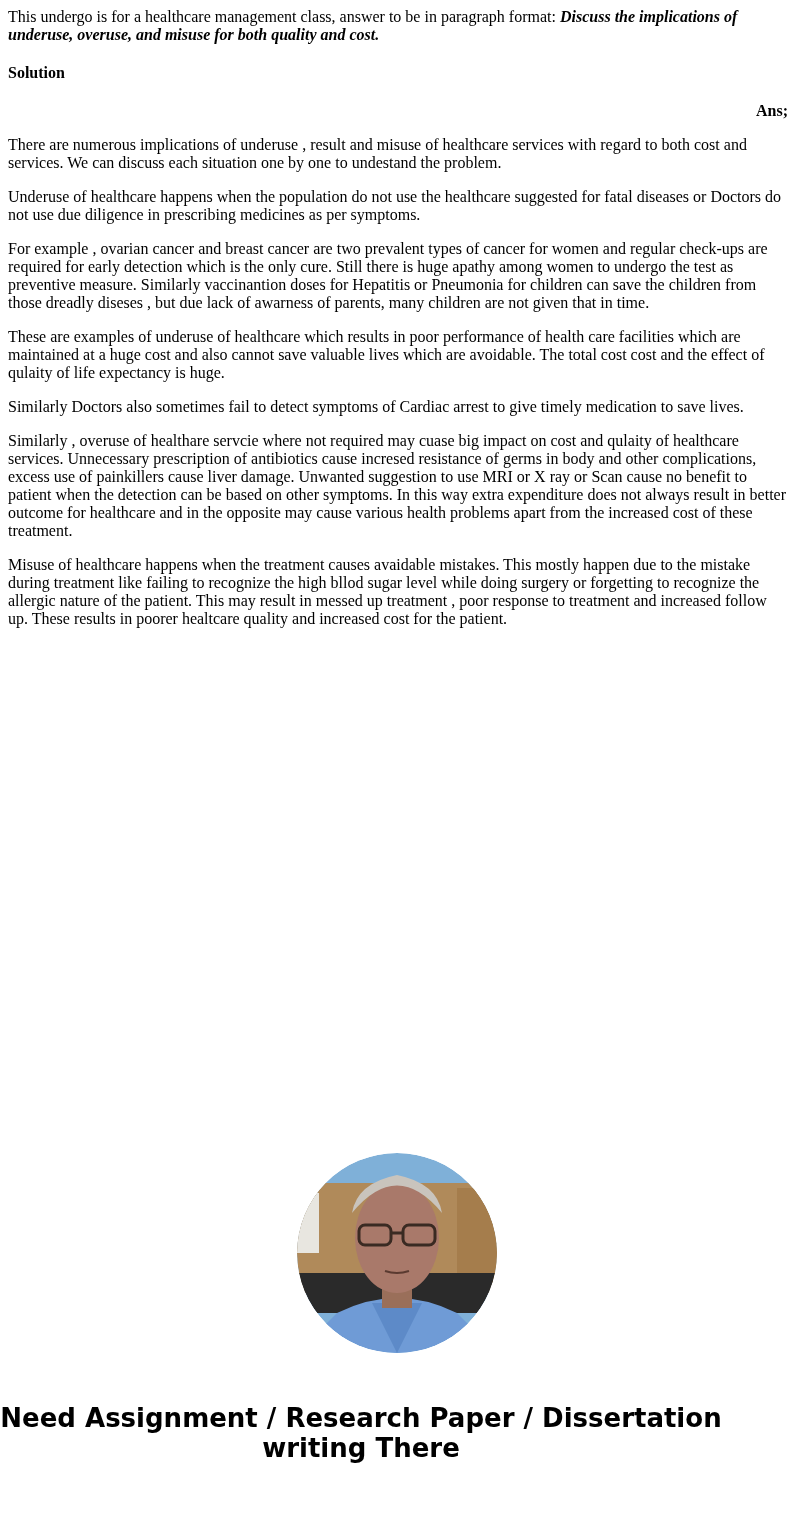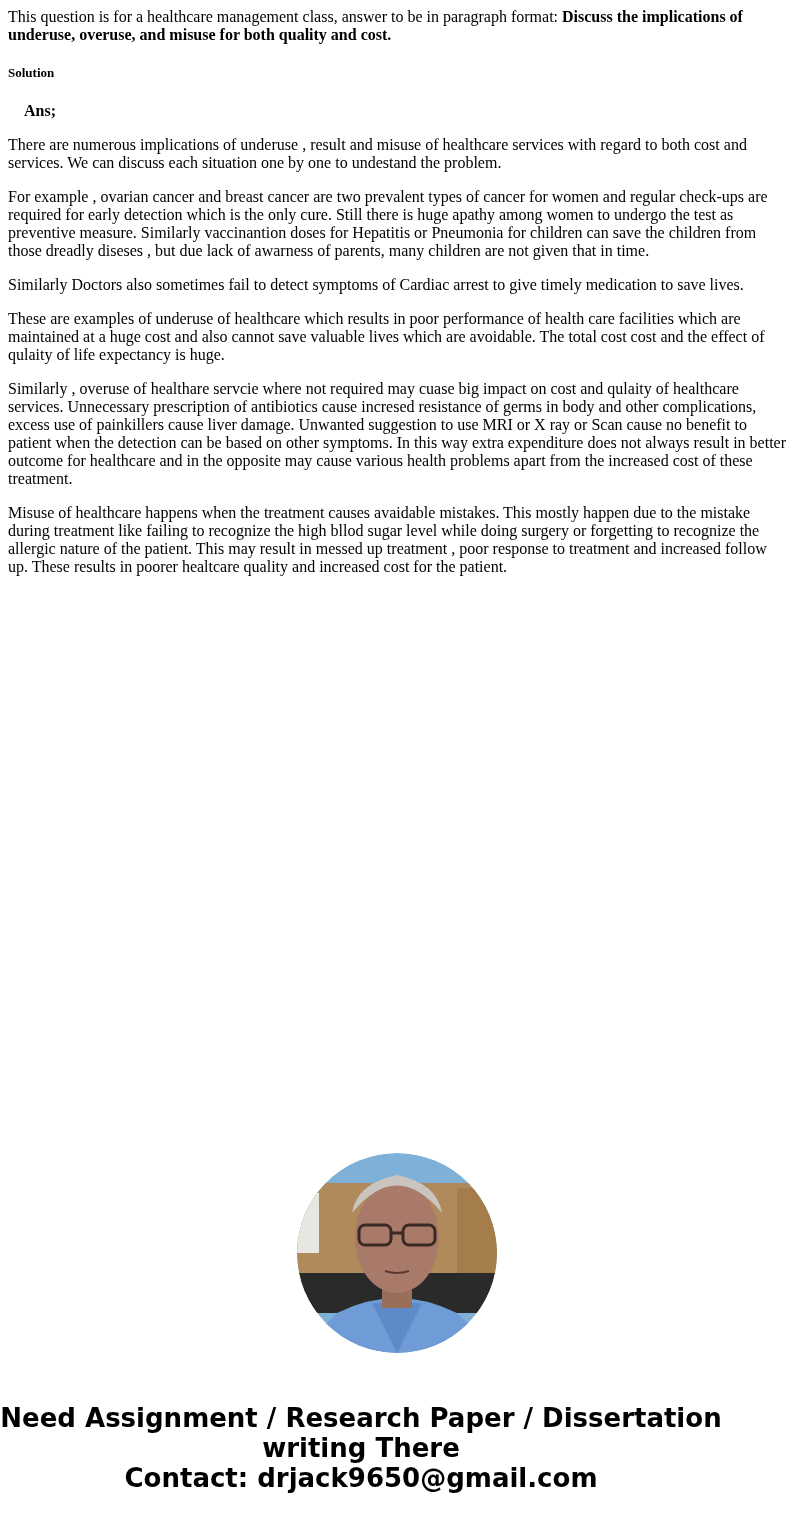--- a/index.html
+++ b/index.html
@@ -9,28 +9,28 @@
       position: relative;
       overflow: hidden;
       font-family: "Liberation Serif", serif;
       font-size: 16px;
       line-height: 18px;
       color: #000000;
     }
     .content { position: absolute; left: 8px; top: 8px; width: 780px; }
     p { margin: 0 0 16px 0; }
     .question { margin-bottom: 0; }
-    .question b { font-weight: bold; }
+    .question b { font-weight: bold; font-style: italic; }
     h3 {
-      font-size: 13px;
+      font-size: 16px;
       font-weight: bold;
       margin: 18px 0 18px 0;
       line-height: 22px;
     }
-    .ans { font-weight: bold; margin: 0 0 16px 16px; }
+    .ans { font-weight: bold; margin: 0 0 16px 8px; text-align: right; }
     .avatar {
       position: absolute;
       left: 297px;
       top: 1153px;
       width: 200px;
       height: 200px;
       border-radius: 50%;
       overflow: hidden;
     }
     .footer {
@@ -44,30 +44,31 @@
       font-size: 26px;
       line-height: 30px;
       color: #000000;
     }
     .footer div { margin: 0; }
   </style>
 </head>
 <body>
 
 <div class="content">
-  <p class="question"><span>This question is for a healthcare management class, answer to be in paragraph format: </span><b>Discuss the implications of underuse, overuse, and misuse for both quality and cost.</b></p>
+  <p class="question"><span>This undergo is for a healthcare management class, answer to be in paragraph format: </span><b>Discuss the implications of underuse, overuse, and misuse for both quality and cost.</b></p>
 
   <h3>Solution</h3>
 
   <p class="ans">Ans;</p>
 
   <p>There are numerous implications of underuse , result and misuse of healthcare services with regard to both cost and services. We can discuss each situation one by one to undestand the problem.</p>
+  <p>Underuse of healthcare happens when the population do not use the healthcare suggested for fatal diseases or Doctors do not use due diligence in prescribing medicines as per symptoms.</p>
   <p>For example , ovarian cancer and breast cancer are two prevalent types of cancer for women and regular check-ups are required for early detection which is the only cure. Still there is huge apathy among women to undergo the test as preventive measure. Similarly vaccinantion doses for Hepatitis or Pneumonia for children can save the children from those dreadly diseses , but due lack of awarness of parents, many children are not given that in time.</p>
+  <p>These are examples of underuse of healthcare which results in poor performance of health care facilities which are maintained at a huge cost and also cannot save valuable lives which are avoidable. The total cost cost and the effect of qulaity of life expectancy is huge.</p>
   <p>Similarly Doctors also sometimes fail to detect symptoms of Cardiac arrest to give timely medication to save lives.</p>
-  <p>These are examples of underuse of healthcare which results in poor performance of health care facilities which are maintained at a huge cost and also cannot save valuable lives which are avoidable. The total cost cost and the effect of qulaity of life expectancy is huge.</p>
   <p>Similarly , overuse of healthare servcie where not required may cuase big impact on cost and qulaity of healthcare services. Unnecessary prescription of antibiotics cause incresed resistance of germs in body and other complications, excess use of painkillers cause liver damage. Unwanted suggestion to use MRI or X ray or Scan cause no benefit to patient when the detection can be based on other symptoms. In this way extra expenditure does not always result in better outcome for healthcare and in the opposite may cause various health problems apart from the increased cost of these treatment.</p>
   <p>Misuse of healthcare happens when the treatment causes avaidable mistakes. This mostly happen due to the mistake during treatment like failing to recognize the high bllod sugar level while doing surgery or forgetting to recognize the allergic nature of the patient. This may result in messed up treatment , poor response to treatment and increased follow up. These results in poorer healtcare quality and increased cost for the patient.</p>
 </div>
 
 <div class="avatar">
   <svg width="200" height="200" viewBox="0 0 200 200">
     <defs>
       <clipPath id="c">
           <circle cx="100" cy="100" r="100"></circle>
         </clipPath>
@@ -87,14 +88,13 @@
       <rect x="106" y="72" width="32" height="20" rx="6" fill="none" stroke="#3a2a22" stroke-width="3"></rect>
       <line x1="94" y1="80" x2="106" y2="80" stroke="#3a2a22" stroke-width="3"></line>
       <path d="M88 118 Q100 122 112 118" stroke="#5a3a30" stroke-width="2" fill="none"></path>
     </g>
   </svg>
 </div>
 
 <div class="footer">
   <div>Need Assignment / Research Paper / Dissertation</div>
   <div>writing There</div>
-  <div>Contact: drjack9650@gmail.com</div>
 </div>
 
 </body></html>

